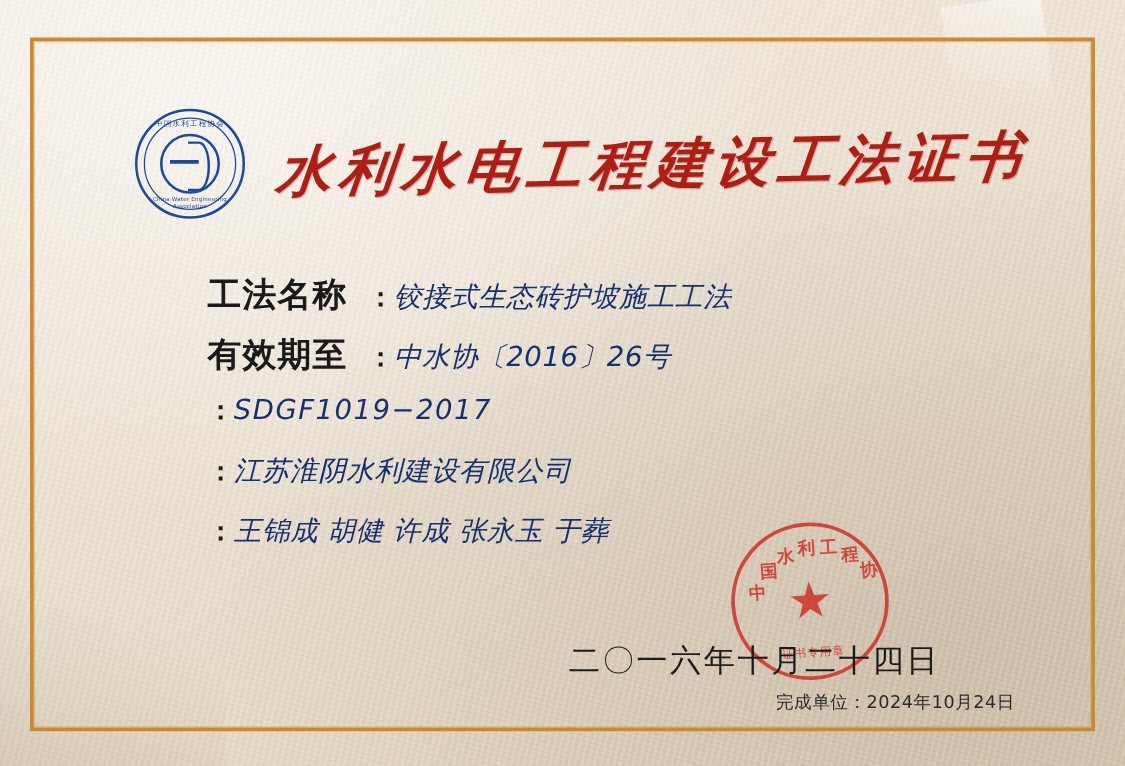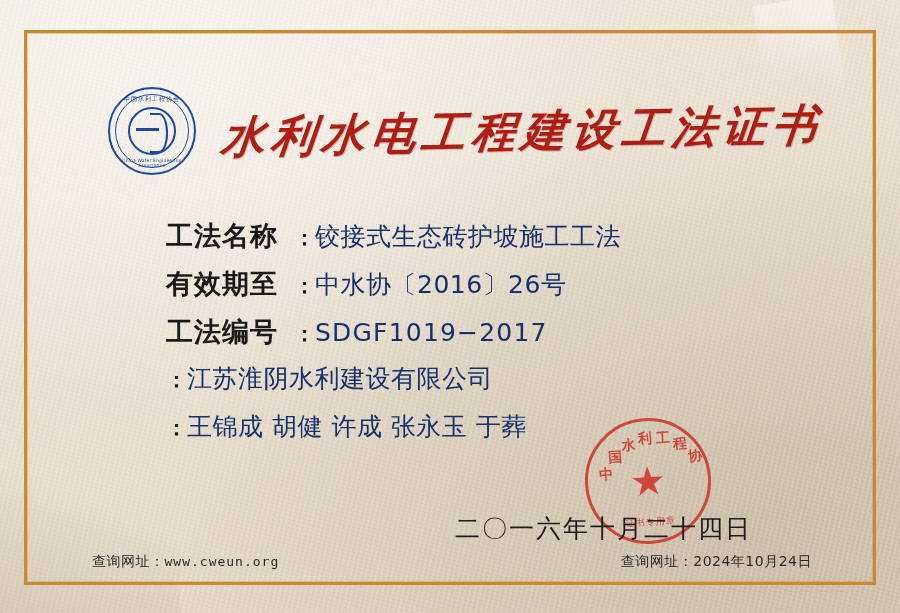--- a/index.html
+++ b/index.html
@@ -174,24 +174,25 @@
   .field-colon {
     flex: 0 0 14px;
     font-family: "DejaVu Sans", sans-serif;
     font-size: 21px;
     font-weight: bold;
     color: #1a1a1a;
   }
   .field-value {
     flex: 1;
     font-family: "DejaVu Sans", sans-serif;
-    font-size: 25px;
+    font-size: 22px;
     color: #15306e;
     letter-spacing: 0.5px;
     white-space: nowrap;
+    font-style: italic;
   }
   .field-value.latin {
     font-family: "DejaVu Sans", sans-serif;
     letter-spacing: 1.2px;
   }
 
   
   .seal {
     position: absolute;
     top: 418px;
@@ -310,21 +311,20 @@
       <div class="field-value">铰接式生态砖护坡施工工法</div>
     </div>
 
     <div class="field-row">
       <div class="field-label">有效期至</div>
       <div class="field-colon">：</div>
       <div class="field-value">中水协〔2016〕26号</div>
     </div>
 
     <div class="field-row">
-      <div class="field-label">工法编号</div>
       <div class="field-colon">：</div>
       <div class="field-value latin">SDGF1019−2017</div>
     </div>
 
     <div class="field-row">
       <div class="field-colon">：</div>
       <div class="field-value">江苏淮阴水利建设有限公司</div>
     </div>
 
     <div class="field-row">
@@ -345,20 +345,17 @@
       <span style="transform: rotate(62deg) translate(-50%,-50%) translateY(-42px) rotate(-62deg);">协</span>
     </div>
     <div class="seal-star">
         <span>★</span>
       </div>
     <div class="seal-bottom-text">证书专用章</div>
   </div>
 
   <div class="issue-date">二〇一六年十月二十四日</div>
 
-  <div class="footer-left">
-    <span>查询网址：</span><span class="url">www.cweun.org</span>
-  </div>
 
   <div class="footer-right">
-    <span>查询网址：</span><span>2024年10月24日</span>
+    <span>完成单位：</span><span>2024年10月24日</span>
   </div>
 </div>
 
 </body></html>

